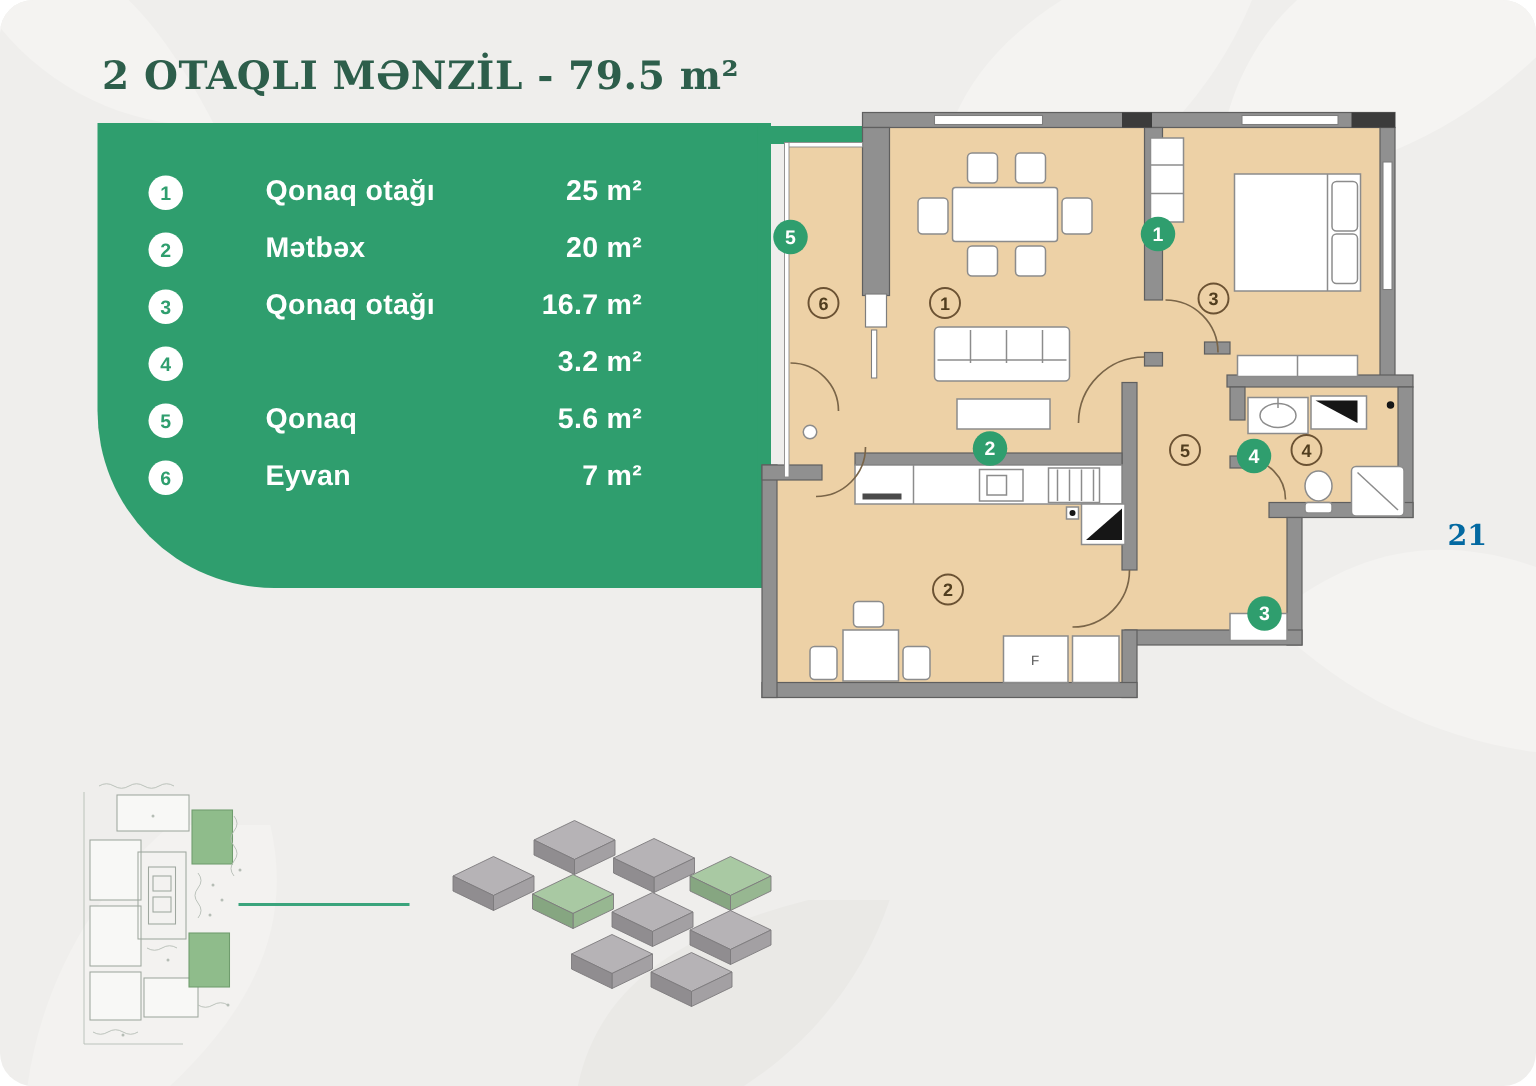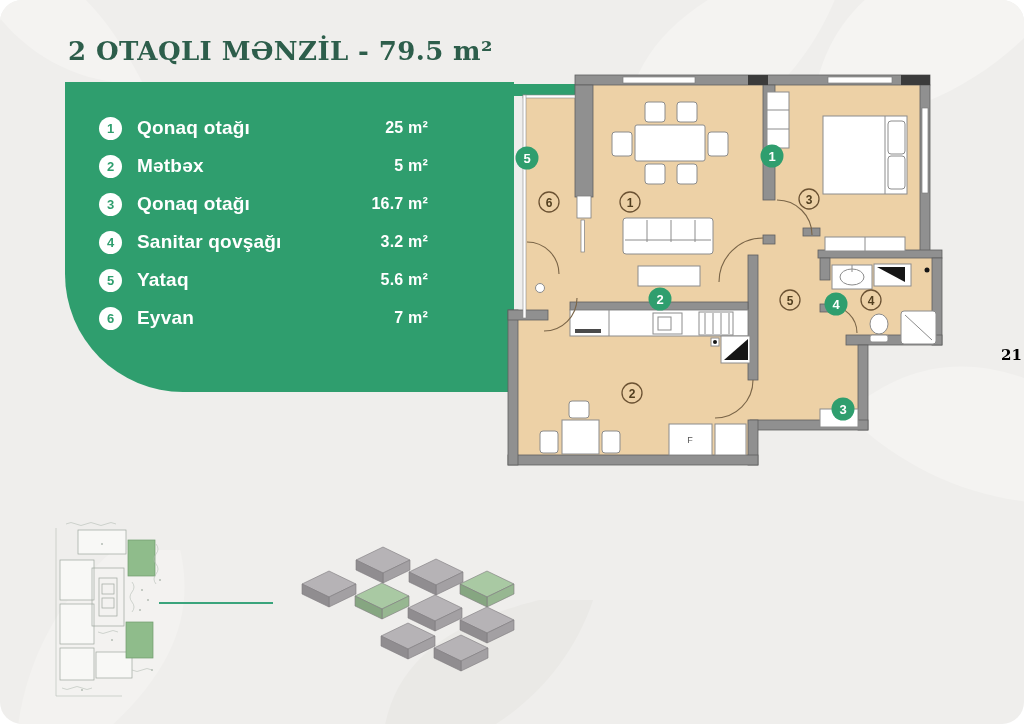--- a/index.html
+++ b/index.html
@@ -10,26 +10,26 @@
   .page-title{position:absolute;left:68px;top:36px;z-index:3;
       font-family:"DejaVu Serif","Liberation Serif",serif;font-weight:700;
       font-size:26px;letter-spacing:.4px;color:#2d5e4b;}
   .green-panel{position:absolute;left:65px;top:82px;width:449px;height:310px;
       background:#2f9e6e;border-radius:0 0 0 118px;z-index:1;}
   .room-rows{position:absolute;left:34px;top:34px;right:86px;}
   .row{display:flex;align-items:center;height:24px;margin-bottom:14px;}
   .num{flex:0 0 auto;width:23px;height:23px;border-radius:50%;background:#ffffff;
       color:#2f9e6e;font-size:13px;font-weight:bold;display:flex;
       align-items:center;justify-content:center;margin-right:15px;}
-  .lbl{color:#ffffff;font-size:19px;letter-spacing:.2px;font-weight:600;}
-  .area{margin-left:auto;color:#ffffff;font-size:16px;font-weight:bold;letter-spacing:.2px;}
+  .lbl{color:#ffffff;font-size:19px;letter-spacing:.2px;font-weight:600;margin-left:40px;}
+  .area{margin-left:auto;color:#ffffff;font-size:19px;font-weight:bold;letter-spacing:.2px;}
   .floor-plan{position:absolute;left:505px;top:68px;width:440px;height:400px;z-index:2;}
-  .page-number{position:absolute;left:1001px;top:346px;z-index:3;
+  .page-number{position:absolute;left:965px;top:346px;z-index:3;
       font-family:"DejaVu Serif","Liberation Serif",serif;font-weight:700;
-      font-size:15px;color:#000000;}
+      font-size:19px;color:#0369a1;}
   .site-plan{position:absolute;left:52px;top:520px;width:118px;height:185px;z-index:1;}
   .connector{position:absolute;left:159px;top:602px;width:114px;height:2px;
       background:#3aa47c;z-index:1;}
   .blocks-3d{position:absolute;left:283px;top:538px;width:232px;height:165px;z-index:1;}
 </style>
 </head>
 <body>
 
 <div class="canvas">
 
@@ -57,35 +57,34 @@
   <div class="green-panel">
     <div class="room-rows">
       <div class="row">
         <span class="num">1</span>
         <span class="lbl">Qonaq otağı</span>
         <span class="area">25 m²</span>
       </div>
       <div class="row">
         <span class="num">2</span>
         <span class="lbl">Mətbəx</span>
-        <span class="area">5 m²</span>
+        <span class="area">20 m²</span>
       </div>
       <div class="row">
         <span class="num">3</span>
         <span class="lbl">Qonaq otağı</span>
         <span class="area">16.7 m²</span>
       </div>
       <div class="row">
         <span class="num">4</span>
-        <span class="lbl">Sanitar qovşağı</span>
         <span class="area">3.2 m²</span>
       </div>
       <div class="row">
         <span class="num">5</span>
-        <span class="lbl">Yataq</span>
+        <span class="lbl">Qonaq</span>
         <span class="area">5.6 m²</span>
       </div>
       <div class="row">
         <span class="num">6</span>
         <span class="lbl">Eyvan</span>
         <span class="area">7 m²</span>
       </div>
     </div>
   </div>
 

